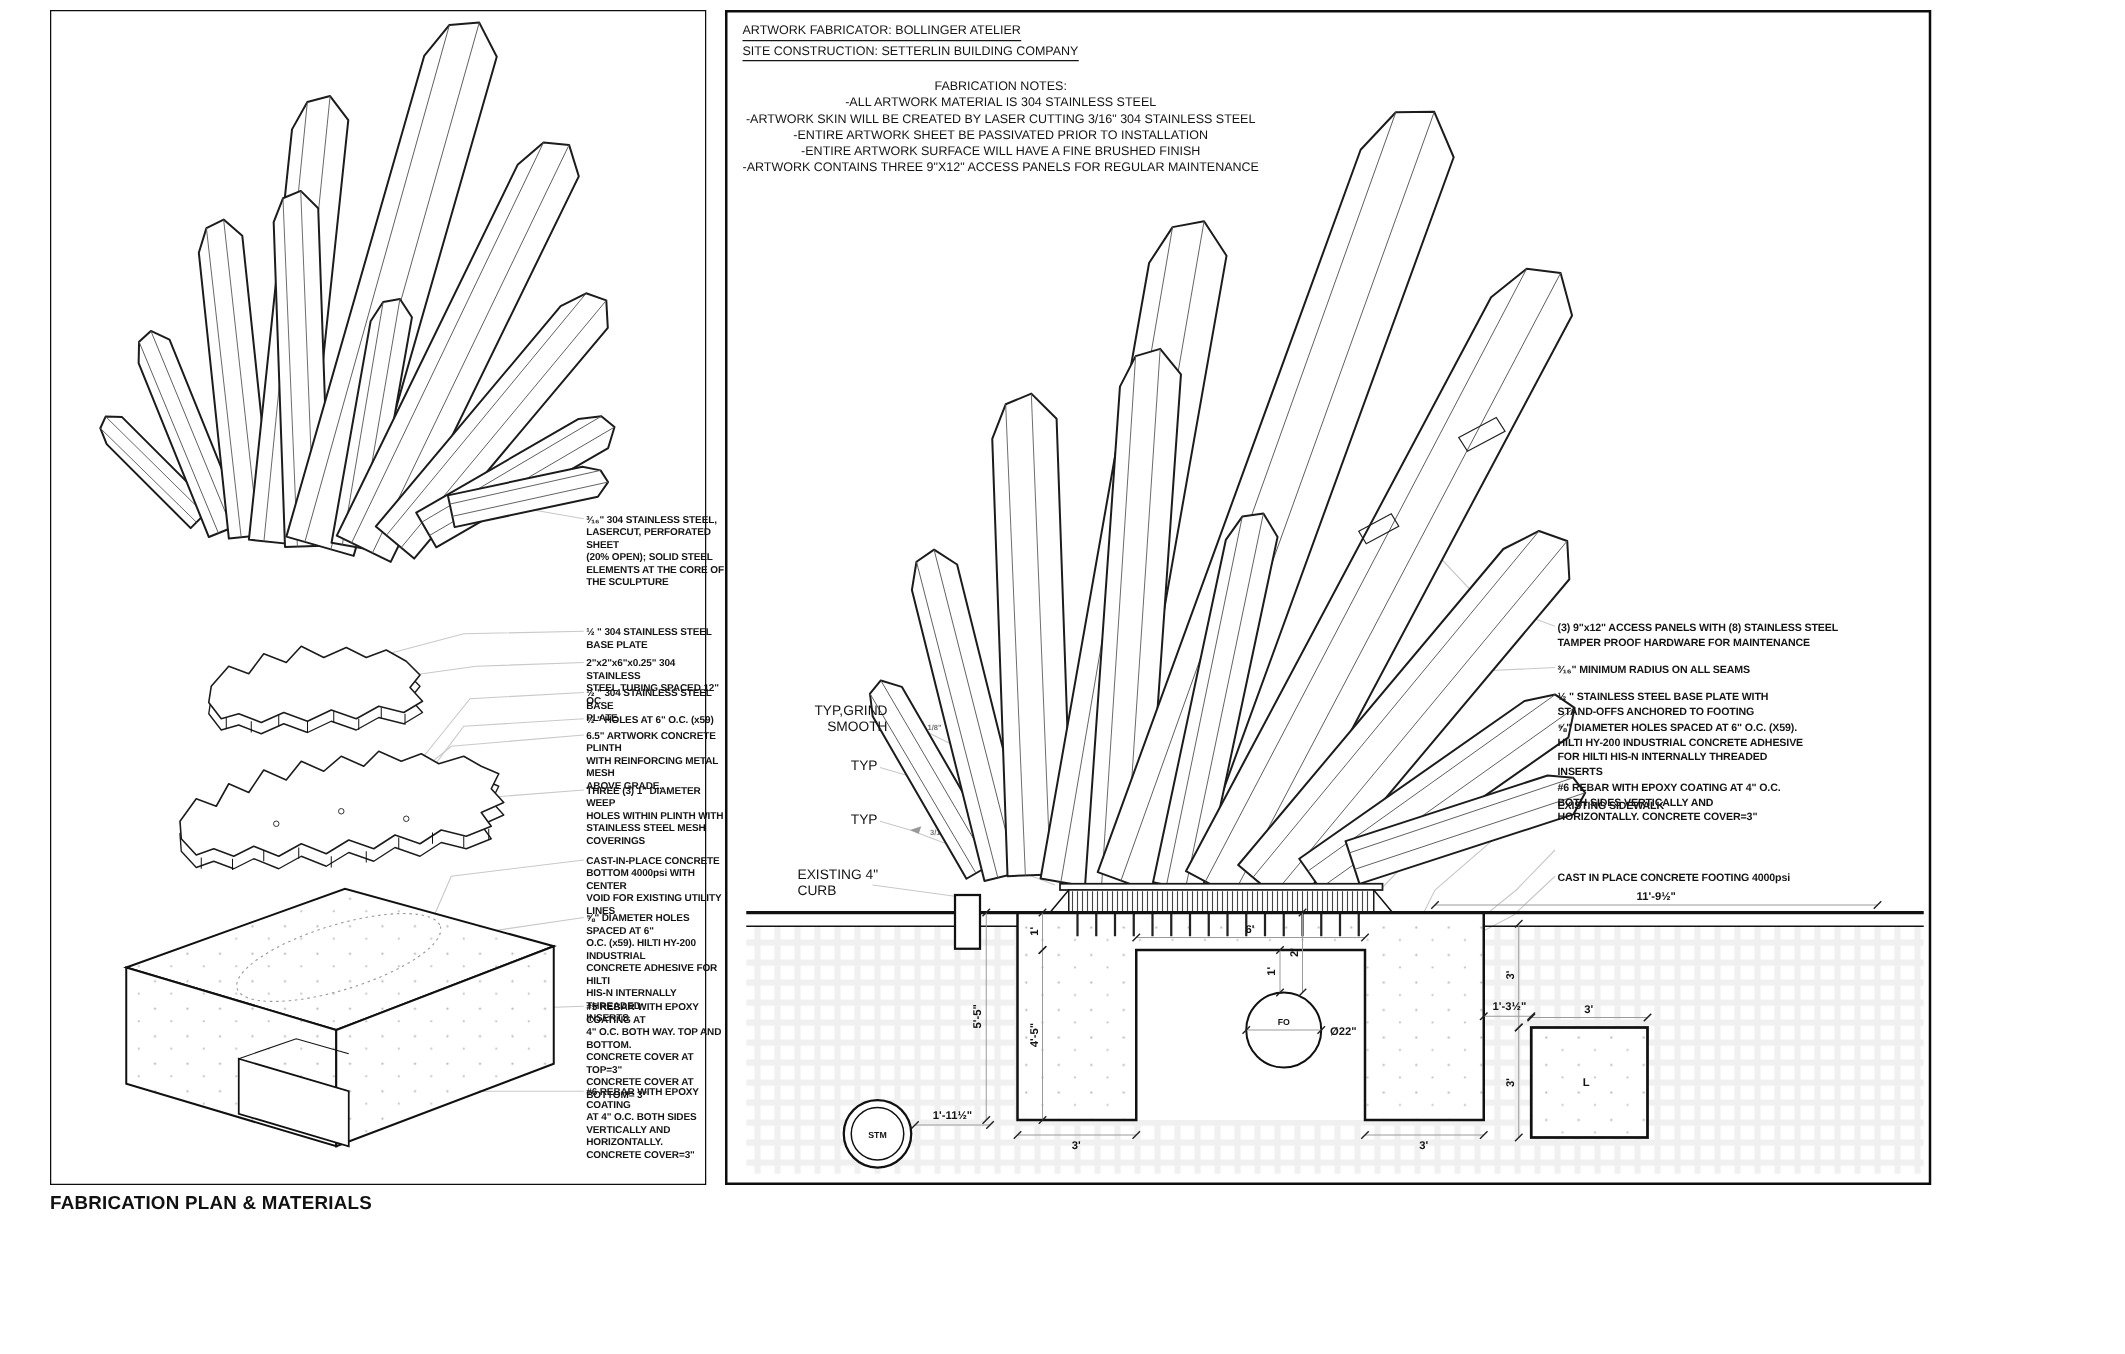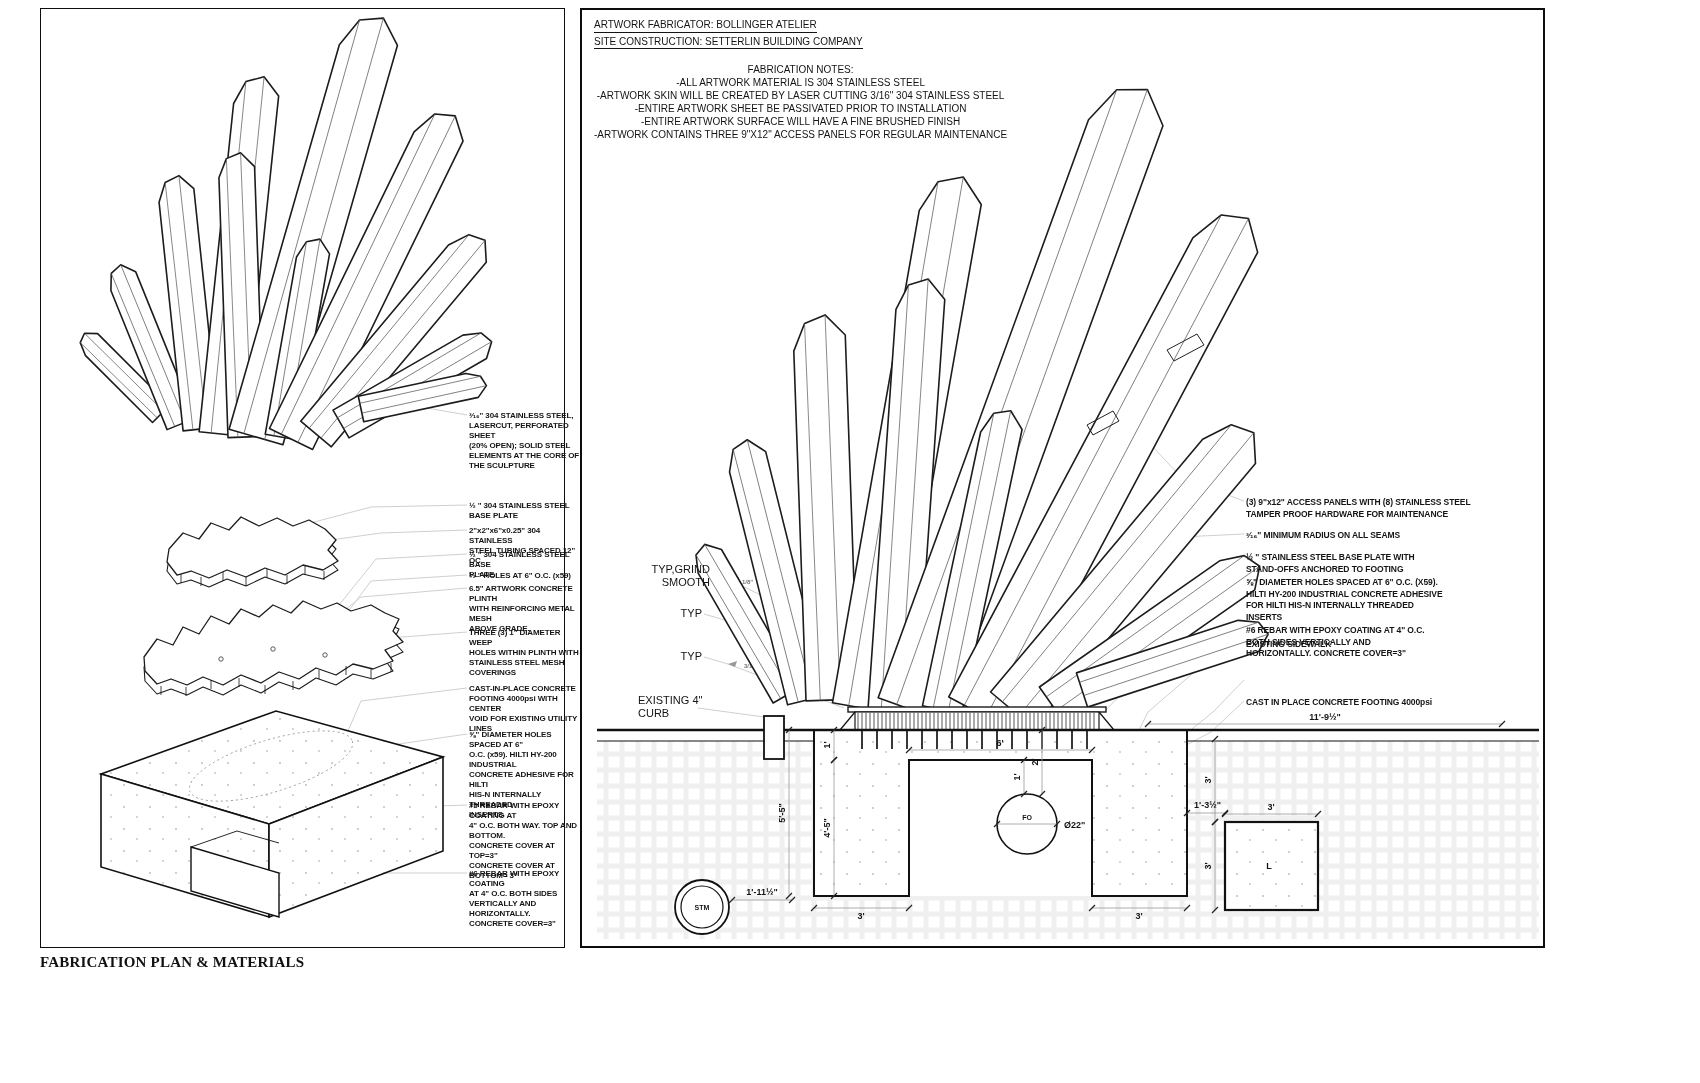--- a/index.html
+++ b/index.html
@@ -11,21 +11,21 @@
     white-space:pre-line;letter-spacing:-0.1px;width:112px;}
   .callout{position:absolute;font-weight:bold;font-size:8.5px;line-height:11.5px;color:#141414;
     white-space:pre-line;letter-spacing:-0.1px;width:300px;}
   .lbl{position:absolute;font-weight:normal;font-size:11px;line-height:13px;color:#141414;
     white-space:pre-line;}
   .hdr{position:absolute;left:12px;top:8px;font-weight:normal;font-size:10px;line-height:13px;color:#141414;}
   .hdr .u{display:inline-block;border-bottom:1.2px solid #141414;padding-bottom:0.5px;margin-bottom:2px;}
   .hdr .note{margin:0;text-align:center;}
   .hdr .gap{height:12px;}
   #sheetTitle{position:absolute;left:40px;top:954px;font-weight:bold;font-size:15px;
-    letter-spacing:0.2px;color:#111;font-family:Liberation Serif, serif;}
+    letter-spacing:0.2px;color:#111;}
   svg{position:absolute;left:0;top:0;}
   .xtal{fill:#fff;stroke:#1c1c1c;stroke-width:1.6;stroke-linejoin:round;}
   .facet{fill:none;stroke:#5a5a5a;stroke-width:0.7;}
   .ldr{fill:none;stroke:#c9c9c9;stroke-width:0.9;}
   .dim{stroke:#9a9a9a;stroke-width:0.8;}
   .tick{stroke:#222;stroke-width:1.2;fill:none;}
   .phatch{stroke:#444;stroke-width:0.9;}
   .dowel{stroke:#222;stroke-width:1.8;}
   .heavy{stroke:#111;fill:none;}
   text{font-family:"Liberation Sans",sans-serif;font-weight:bold;fill:#141414;}
@@ -124,21 +124,21 @@
 PLATE</div>
   <div class="ann" style="left:428px;top:562px">½ " HOLES AT 6" O.C. (x59)</div>
   <div class="ann" style="left:428px;top:575px">6.5" ARTWORK CONCRETE PLINTH
 WITH REINFORCING METAL MESH
 ABOVE GRADE.</div>
   <div class="ann" style="left:428px;top:619px">THREE (3) 1" DIAMETER WEEP
 HOLES WITHIN PLINTH WITH
 STAINLESS STEEL MESH
 COVERINGS</div>
   <div class="ann" style="left:428px;top:675px">CAST-IN-PLACE CONCRETE
-FOOTING 4000psi WITH CENTER
+BOTTOM 4000psi WITH CENTER
 VOID FOR EXISTING UTILITY LINES</div>
   <div class="ann" style="left:428px;top:721px">⅝" DIAMETER HOLES SPACED AT 6"
 O.C. (x59). HILTI HY-200 INDUSTRIAL
 CONCRETE ADHESIVE FOR HILTI
 HIS-N INTERNALLY THREADED
 INSERTS</div>
   <div class="ann" style="left:428px;top:792px">#5 REBAR WITH EPOXY COATING AT
 4" O.C. BOTH WAY. TOP AND
 BOTTOM.
 CONCRETE COVER AT TOP=3"

